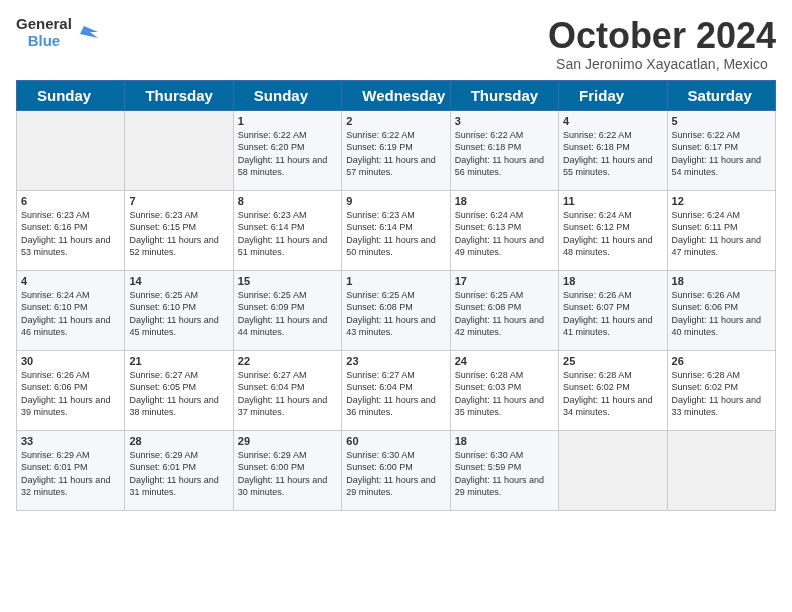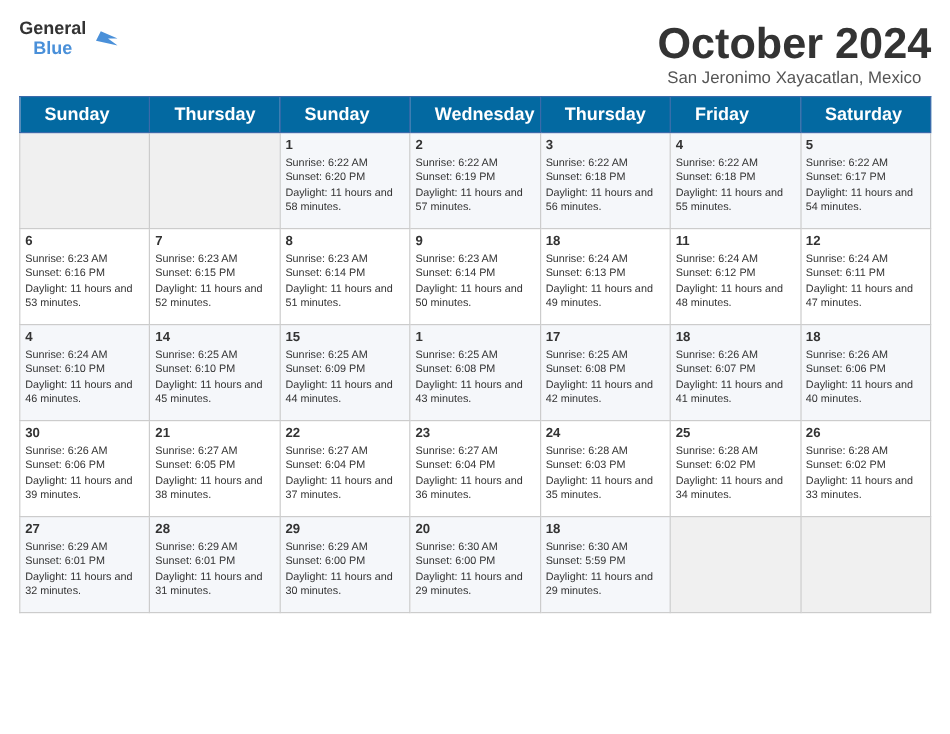--- a/index.html
+++ b/index.html
@@ -216,33 +216,33 @@
           <span class="day-number">25</span>
           <div class="cell-info">Sunrise: 6:28 AM<br>Sunset: 6:02 PM<br>Daylight: 11 hours and 34 minutes.</div>
         </td>
         <td>
           <span class="day-number">26</span>
           <div class="cell-info">Sunrise: 6:28 AM<br>Sunset: 6:02 PM<br>Daylight: 11 hours and 33 minutes.</div>
         </td>
       </tr>
       <tr>
         <td>
-          <span class="day-number">27</span>
+          <span class="day-number">33</span>
           <div class="cell-info">Sunrise: 6:29 AM<br>Sunset: 6:01 PM<br>Daylight: 11 hours and 32 minutes.</div>
         </td>
         <td>
           <span class="day-number">28</span>
           <div class="cell-info">Sunrise: 6:29 AM<br>Sunset: 6:01 PM<br>Daylight: 11 hours and 31 minutes.</div>
         </td>
         <td>
           <span class="day-number">29</span>
           <div class="cell-info">Sunrise: 6:29 AM<br>Sunset: 6:00 PM<br>Daylight: 11 hours and 30 minutes.</div>
         </td>
         <td>
-          <span class="day-number">20</span>
+          <span class="day-number">60</span>
           <div class="cell-info">Sunrise: 6:30 AM<br>Sunset: 6:00 PM<br>Daylight: 11 hours and 29 minutes.</div>
         </td>
         <td>
           <span class="day-number">18</span>
           <div class="cell-info">Sunrise: 6:30 AM<br>Sunset: 5:59 PM<br>Daylight: 11 hours and 29 minutes.</div>
         </td>
         <td class="empty-cell"></td>
         <td class="empty-cell"></td>
       </tr>
     </tbody>

